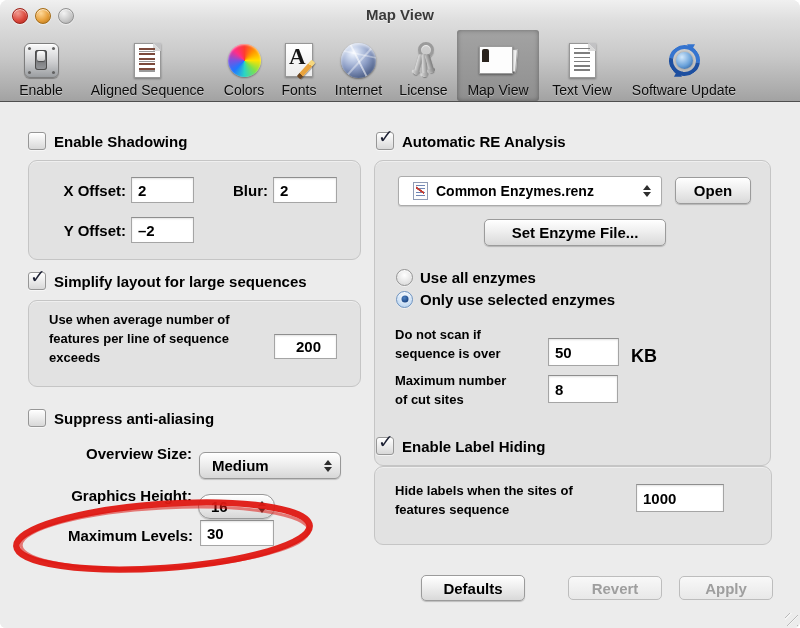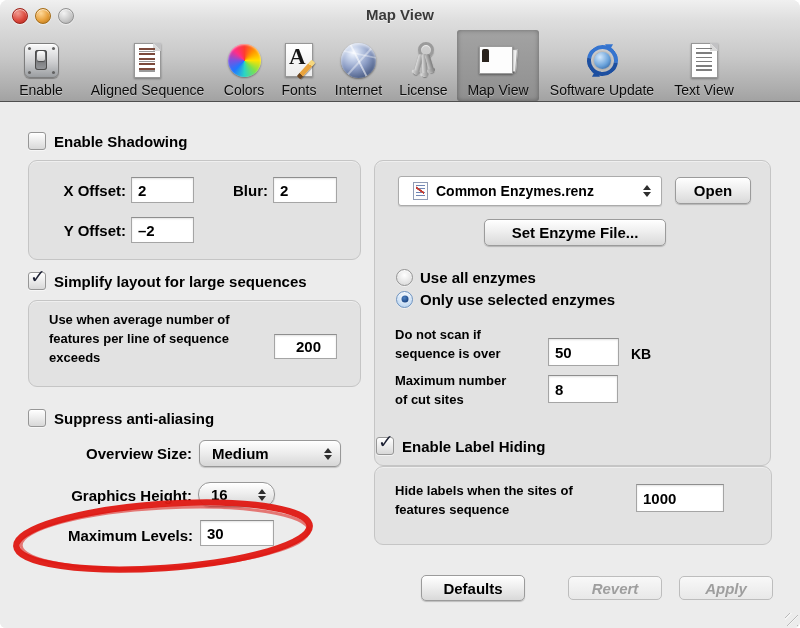--- a/index.html
+++ b/index.html
@@ -91,49 +91,49 @@
 
   .rlabel{position:absolute;font-size:15px;font-weight:bold;color:#000;text-align:right;white-space:nowrap;}
   .smalltext{position:absolute;font-size:13px;font-weight:bold;color:#000;line-height:19px;}
 
   .field{position:absolute;box-sizing:border-box;background:#fff;border:1px solid #a5a5a5;border-top-color:#8e8e8e;
     font-family:"Liberation Sans",sans-serif;font-size:15px;font-weight:bold;color:#000;padding:0 0 0 6px;margin:0;
     box-shadow:inset 0 1px 2px rgba(0,0,0,.12);}
 
   .popup{position:absolute;box-sizing:border-box;display:flex;align-items:center;border:1px solid #989898;border-radius:6px;
     background:linear-gradient(180deg,#ffffff,#ececec 50%,#d7d7d7);box-shadow:0 1px 1px rgba(0,0,0,.18),inset 0 1px 0 #fff;
-    font-size:15px;font-weight:bold;color:#000;padding:0 8px 0 12px;}
+    font-size:15px;font-weight:bold;color:#000;padding:0 8px 0 12px;margin-top:12px;}
   .popup .ptext{flex:1;}
   .updown{display:flex;flex-direction:column;align-items:center;gap:2px;margin-left:6px;}
   .tu{width:0;height:0;border-left:4px solid transparent;border-right:4px solid transparent;border-bottom:5px solid #2e2e2e;}
   .td{width:0;height:0;border-left:4px solid transparent;border-right:4px solid transparent;border-top:5px solid #2e2e2e;}
 
   .enzpopup{position:absolute;box-sizing:border-box;display:flex;align-items:center;background:#fff;border:1px solid #ababab;
     border-radius:3px;padding:0 10px 0 14px;font-size:14px;font-weight:bold;color:#000;box-shadow:0 1px 1px rgba(0,0,0,.12);}
   .renz{width:13px;height:16px;background:#fdfdfd;border:1px solid #8f9bb5;position:relative;margin-right:8px;flex:0 0 auto;}
   .renz::before{content:"";position:absolute;left:2px;top:2px;right:2px;bottom:2px;
     background:repeating-linear-gradient(180deg,#7086b5 0 1px,transparent 1px 3.5px);}
   .renz::after{content:"";position:absolute;left:2px;top:3px;width:8px;height:9px;
     background:linear-gradient(35deg,transparent 42%,#c23a30 46% 58%,transparent 62%);}
   .enzpopup .ptext{flex:1;}
 
   .btn{position:absolute;box-sizing:border-box;border:1px solid #9b9b9b;border-radius:5px;
     background:linear-gradient(180deg,#ffffff,#efefef 45%,#d9d9d9);box-shadow:0 1px 1px rgba(0,0,0,.2),inset 0 1px 0 #fff;
     font-family:"Liberation Sans",sans-serif;font-size:15px;font-weight:bold;color:#000;padding:0;}
-  .btn.disabled{color:#9e9e9e;border-color:#bdbdbd;background:linear-gradient(180deg,#f8f8f8,#e8e8e8);box-shadow:none;font-style:italic;}
+  .btn.disabled{color:#9e9e9e;border-color:#bdbdbd;background:linear-gradient(180deg,#f8f8f8,#e8e8e8);box-shadow:none;}
 
   .radiorow{position:absolute;display:flex;align-items:center;gap:7px;height:18px;}
   .radio{position:relative;width:17px;height:17px;border-radius:50%;border:1px solid #949494;flex:0 0 auto;box-sizing:border-box;
     background:radial-gradient(circle at 50% 35%,#ffffff,#dcdcdc 80%);box-shadow:inset 0 1px 1px rgba(255,255,255,.9),0 1px 0 rgba(255,255,255,.5);}
   .radio.selected{border-color:#6e93c0;background:radial-gradient(circle at 50% 35%,#ffffff,#cfe2f6 55%,#a9c8ea);}
   .radio.selected::after{content:"";position:absolute;left:50%;top:50%;transform:translate(-50%,-50%);width:7px;height:7px;border-radius:50%;
     background:radial-gradient(circle at 40% 35%,#4d83c4,#173f7d 80%);}
   .radiolabel{font-size:15px;font-weight:bold;color:#000;white-space:nowrap;}
 
-  .unit{position:absolute;font-size:14px;font-weight:bold;color:#000;}
+  .unit{position:absolute;font-size:18px;font-weight:bold;color:#000;}
 
   .annot{position:absolute;left:0;top:0;pointer-events:none;}
   .grip{position:absolute;right:2px;bottom:2px;width:13px;height:13px;
     background:repeating-linear-gradient(135deg,transparent 0 3px,#b9b9b9 3px 4px,#f5f5f5 4px 5px,transparent 5px 7px);}
 </style>
 </head>
 <body>
 
 <div class="window">
 
@@ -196,37 +196,37 @@
       </div>
       <div class="titem selected" style="width:82px">
         <div class="ticon">
             <div class="ic-photos">
               <span class="back"></span>
               <span class="front"><span class="pic"></span></span>
             </div>
           </div>
         <div class="tlabel">Map View</div>
       </div>
+      <div class="titem" style="width:78px">
+        <div class="ticon">
+            <div class="docpage">
+              <span class="fold"></span>
+              <span class="textlines"></span>
+            </div>
+          </div>
+        <div class="tlabel">Text View</div>
+      </div>
       <div class="titem" style="width:118px">
         <div class="ticon">
             <div class="ic-update">
               <span class="a1"></span>
               <span class="a2"></span>
             </div>
           </div>
         <div class="tlabel">Software Update</div>
-      </div>
-      <div class="titem" style="width:78px">
-        <div class="ticon">
-            <div class="docpage">
-              <span class="fold"></span>
-              <span class="textlines"></span>
-            </div>
-          </div>
-        <div class="tlabel">Text View</div>
       </div>
     </div>
   </div>
 
   <div class="content">
 
     <div class="cbrow" style="left:28px;top:30px">
       <span class="checkbox"></span>
       <span class="cblabel">Enable Shadowing</span>
     </div>
@@ -273,20 +273,24 @@
       <span class="ptext">16</span>
       <span class="updown">
           <i class="tu"></i>
           <i class="td"></i>
         </span>
     </div>
 
     <div class="rlabel" style="left:28px;top:425px;width:165px">Maximum Levels:</div>
     <input class="field" style="left: 200px; top: 418px; width: 74px; height: 26px;" value="30">
 
+    <div class="cbrow" style="left:376px;top:30px">
+      <span class="checkbox checked"></span>
+      <span class="cblabel">Automatic RE Analysis</span>
+    </div>
 
     <div class="group" style="left:374px;top:58px;width:397px;height:306px">
       <div class="enzpopup" style="left:23px;top:15px;width:264px;height:30px">
         <span class="renz"></span>
         <span class="ptext">Common Enzymes.renz</span>
         <span class="updown">
             <i class="tu"></i>
             <i class="td"></i>
           </span>
       </div>

